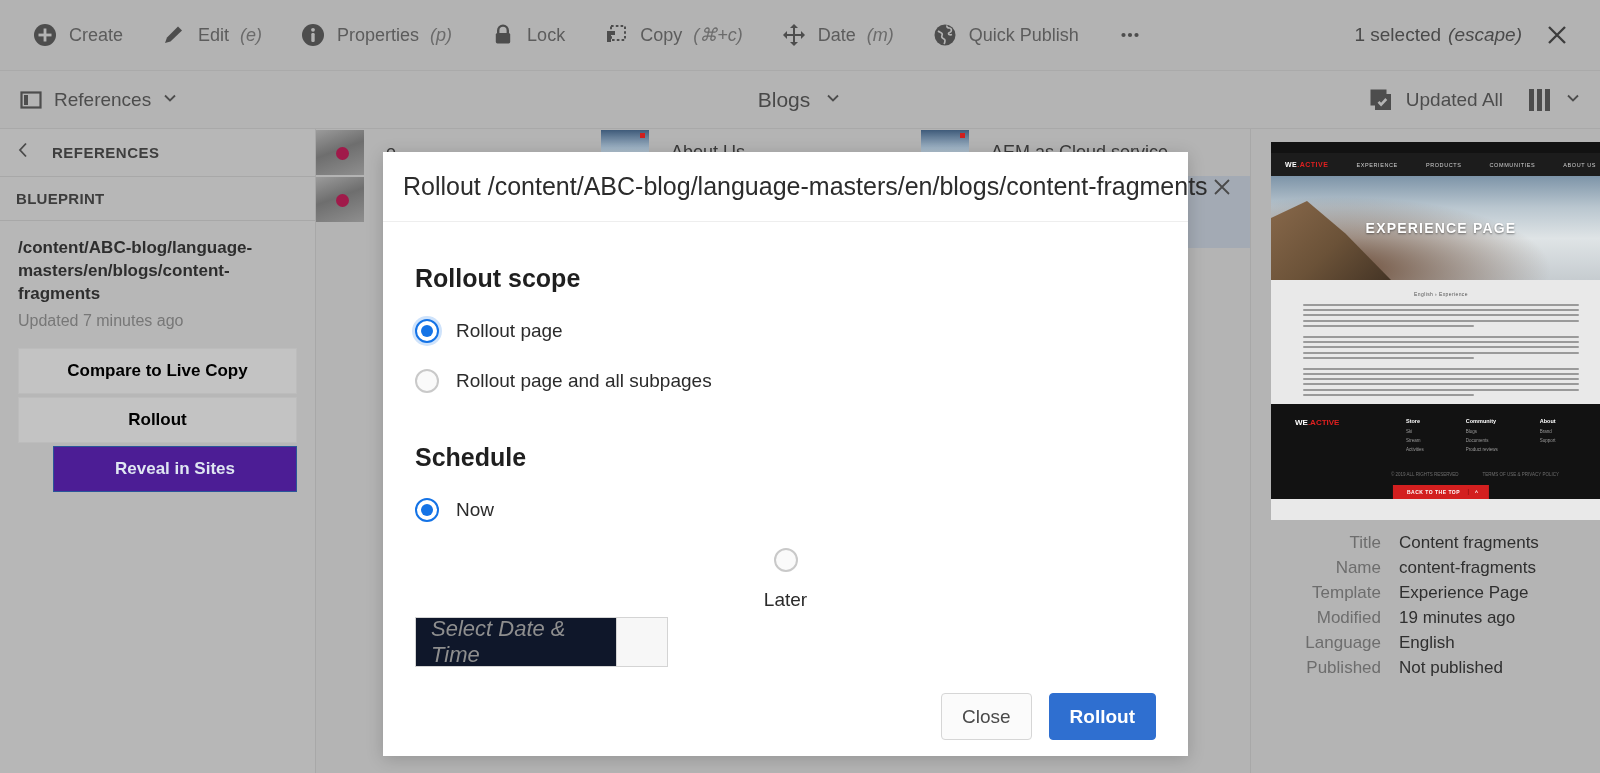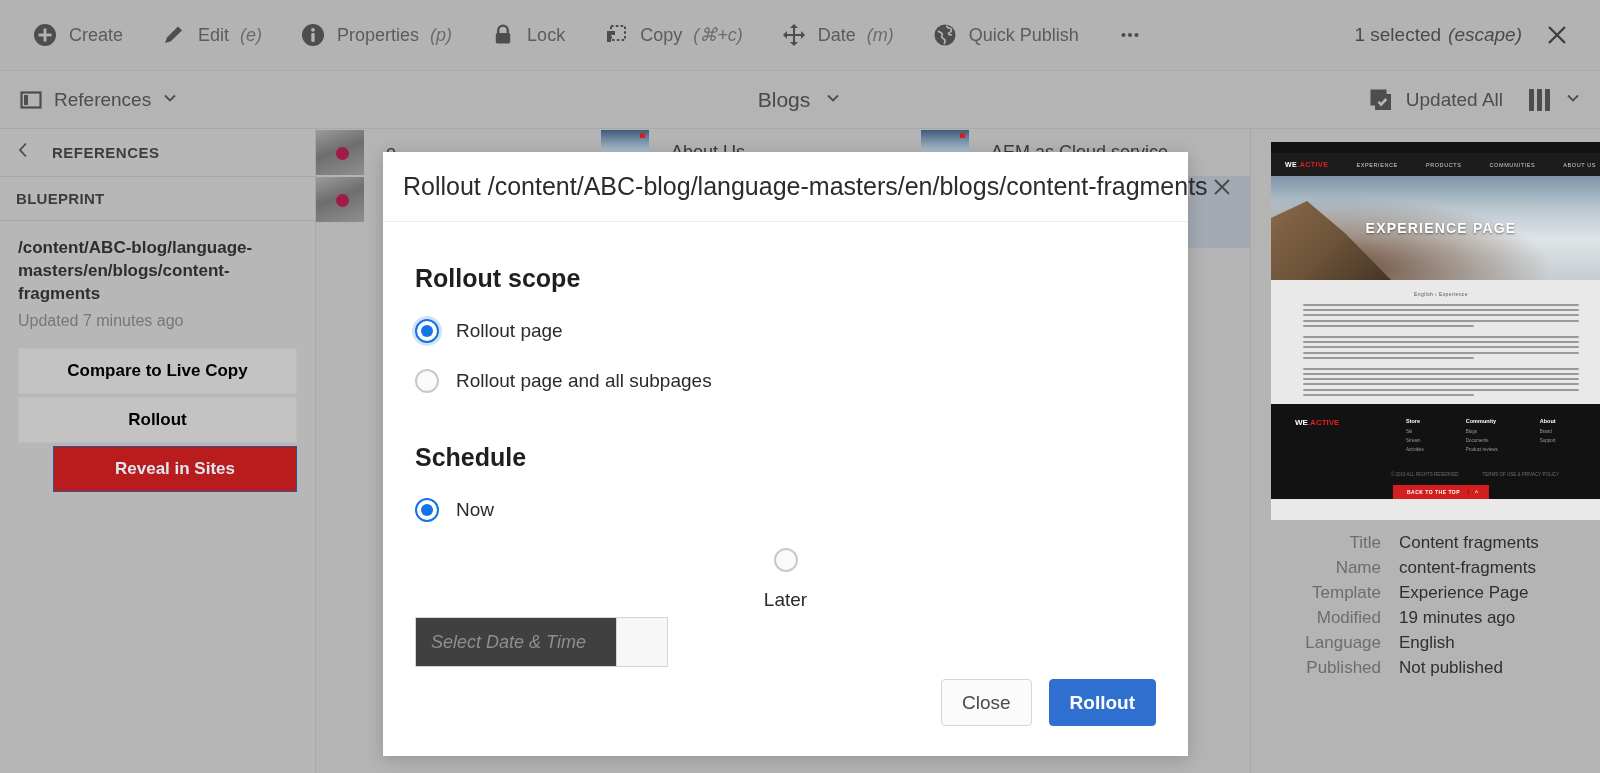--- a/index.html
+++ b/index.html
@@ -113,21 +113,21 @@
   .bp-sub { font-size: 16px; color: #777777; margin-top: 6px; }
   .bp-btns { margin-top: 18px; display: flex; flex-direction: column; }
   .bp-btn {
     height: 46px; display: flex; align-items: center; justify-content: center;
     font-size: 17px; font-weight: bold;
     background: #c3c3c3; color: #000000;
     border: 1px solid #bcbcbc;
     cursor: pointer; margin-bottom: 3px;
   }
   .bp-btn.primary {
-    background: #b91c1c; color: #dfe6f2; border-color: #2a5699; font-weight: bold; margin-left: 35px;
+    background: #4c1d95; color: #dfe6f2; border-color: #2a5699; font-weight: bold; margin-left: 35px;
   }
 
   
   .cardarea {
     position: absolute; top: 129px; left: 316px;
     width: 934px; height: 644px;
     background: #b4b4b4;
     overflow: hidden;
   }
   .card-row {
@@ -270,30 +270,30 @@
   .radio.focus { box-shadow: 0 0 0 3px #cfe3fb; }
   .radio-lbl { font-size: 19px; color: #2b2b2b; }
   .dtwrap {
     display: flex; width: 253px; margin-top: 4px;
     border: 1px solid #d4d4d4;
   }
   .dtfield {
     flex: 1 1 auto; height: 48px;
     display: flex; align-items: center;
     padding: 0 15px;
-    background: #404040;
-    font-size: 18px; font-style: italic; color: #8e8e8e;
+    background: #0f172a;
+    font-size: 22px; font-style: italic; color: #8e8e8e;
     border-right: 1px solid #d4d4d4;
   }
   .dtbtn {
     width: 50px; flex: 0 0 50px; height: 48px;
     background: #f7f7f7; cursor: pointer;
   }
   .modal-foot {
-    flex: 0 0 auto; padding: 0 32px 30px 32px;
+    flex: 0 0 auto; padding: 0 32px 16px 32px;
     display: flex; justify-content: flex-end; gap: 17px;
   }
   .btn {
     min-width: 72px; height: 47px;
     display: flex; align-items: center; justify-content: center;
     padding: 0 20px; font-size: 19px;
     border-radius: 4px; cursor: pointer;
   }
   .btn.secondary { background: #fbfbfb; color: #4a4a4a; border: 1px solid #d6d6d6; }
   .btn.primary { background: #2f6fd0; color: #ffffff; border: 1px solid #2f6fd0; font-weight: bold; }

